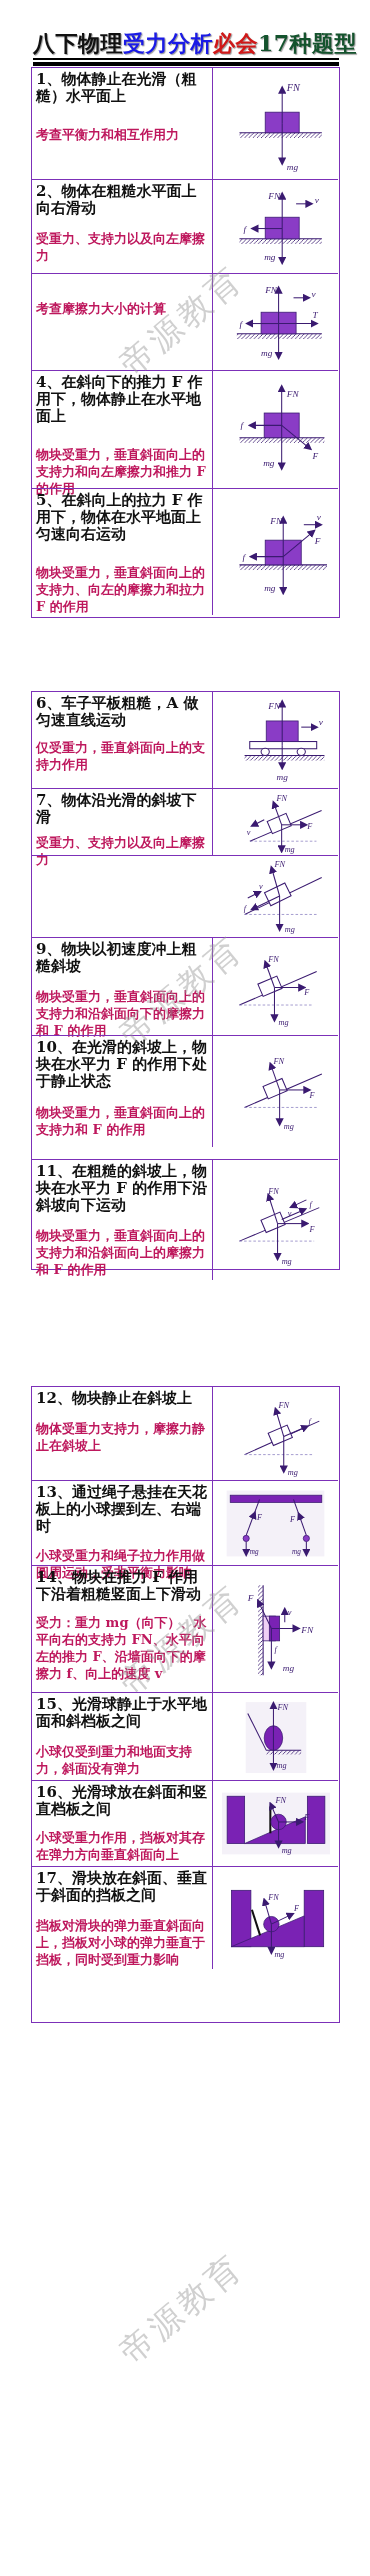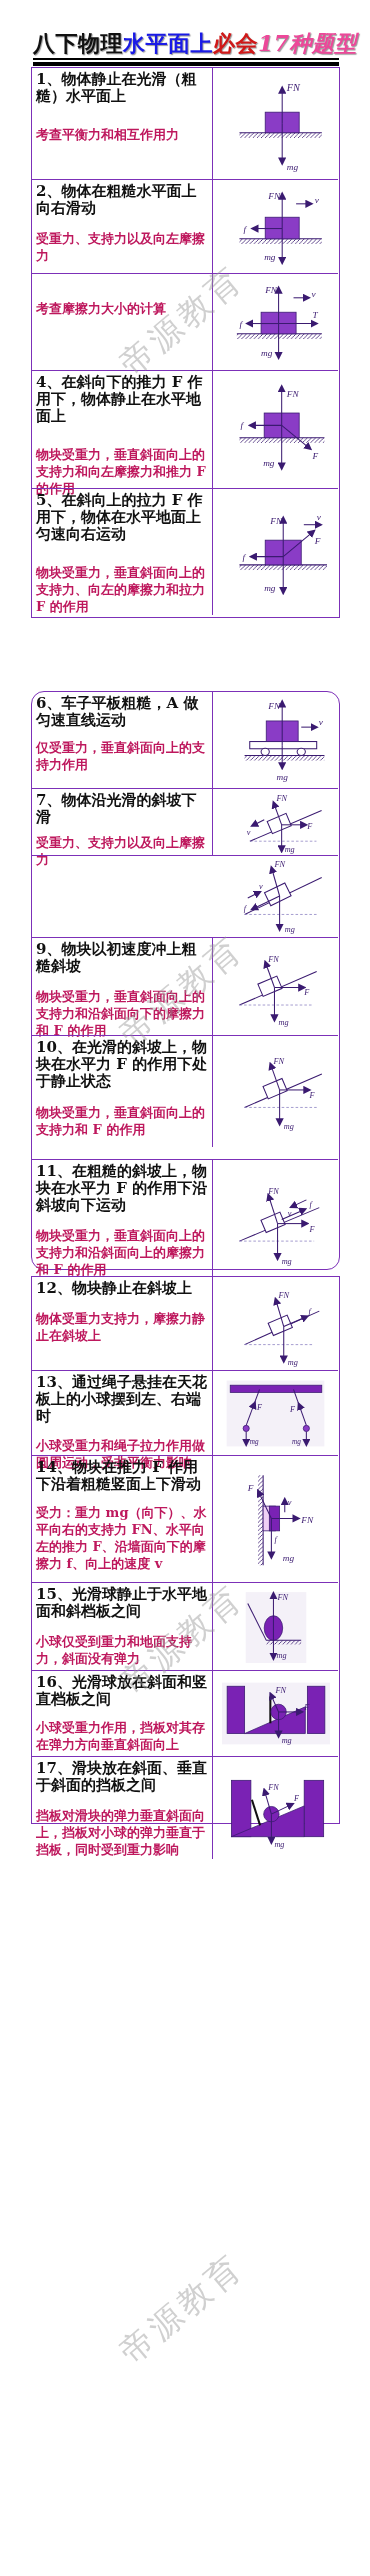--- a/index.html
+++ b/index.html
@@ -2,38 +2,38 @@
 <html style="font-size:8.2px"><head>
 <meta charset="utf-8">
 <style>
   html,body{margin:0;padding:0;background:#fff;}
   body{width:371px;height:2638px;position:relative;overflow:hidden;font-family:"DejaVu Serif","Liberation Serif",serif;}
   .title{position:absolute;left:33px;top:29px;width:309px;height:29px;font-size:22px;font-weight:bold;letter-spacing:0.5px;white-space:nowrap;text-shadow:1px 1px 1px #999;}
   .title span{display:inline-block;}
   .t-black{color:#111;}
   .t-blue{color:#1a1ae6;}
   .t-red{color:#d01818;}
-  .t-green{color:#ec4899;font-style:italic;}
+  .t-green{color:#14532d;}
   .bar-thin{position:absolute;left:33px;width:306px;top:58px;height:2.1px;background:#000;}
   .bar-thick{position:absolute;left:33px;width:306px;top:62px;height:4.1px;background:#000;}
   .tbl{position:absolute;left:31px;width:309px;border:1.5px solid #7c30b8;box-sizing:border-box;background:#fff;}
   .row{position:absolute;left:0;width:306px;border-top:1.5px solid #7c30b8;box-sizing:border-box;}
   .row.first{border-top:none;}
   .cell-text{position:absolute;left:0;top:0;width:181px;height:100%;border-right:1.5px solid #7c30b8;box-sizing:border-box;padding:3.1px 4.1px 0 4.1px;}
   .cell-fig{position:absolute;left:181px;top:0;width:125px;height:100%;display:flex;align-items:center;justify-content:center;}
   .q{font-size:15px;line-height:17px;font-weight:bold;color:#111;margin:0;}
   .a{font-size:13px;line-height:17px;font-weight:bold;color:#be185d;margin:0;margin-top:13.4px;}
   .watermark{position:absolute;font-family:"DejaVu Sans",sans-serif;font-size:33px;color:rgba(150,150,150,0.45);transform:rotate(-40deg);white-space:nowrap;letter-spacing:4.1px;pointer-events:none;}
   svg text{font-family:"Liberation Serif","DejaVu Serif",serif;font-style:italic;fill:#3a1a70;}
 </style>
 </head>
 <body>
 
 <div class="title">
-  <span class="t-black">八下物理</span><span class="t-blue">水平面上</span><span class="t-red">必会</span><span class="t-green">17种题型</span>
+  <span class="t-black">八下物理</span><span class="t-blue">受力分析</span><span class="t-red">必会</span><span class="t-green">17种题型</span>
 </div>
 <div class="bar-thin"></div>
 <div class="bar-thick"></div>
 
 <svg width="0" height="0" style="position:absolute">
   <defs>
     <marker id="ah" markerWidth="8" markerHeight="8" refX="6" refY="4" orient="auto">
         <path d="M0,0 L8,4 L0,8 Z" fill="#3a1a70"></path>
       </marker>
     <pattern id="hatch" width="8" height="8" patternUnits="userSpaceOnUse">
@@ -147,21 +147,21 @@
         <text x="90" y="30" font-size="18">FN</text>
         <text x="180" y="22" font-size="18">v</text>
         <text x="176" y="70" font-size="18">F</text>
         <text x="36" y="100" font-size="18">f</text>
         <text x="78" y="160" font-size="18">mg</text>
       </svg>
     </div>
   </div>
 </div>
 
-<div class="tbl" style="top:691px;height:579px;border-radius:13px;">
+<div class="tbl" style="top:691px;height:579px;">
 
   <div class="row first" style="top:0;height:96px;">
     <div class="cell-text">
       <p class="q">6、车子平板粗糙，A 做匀速直线运动</p>
       <p class="a" style="margin-top:10.3px">仅受重力，垂直斜面向上的支持力作用</p>
     </div>
     <div class="cell-fig">
       <svg width="103" height="88" viewBox="0 0 200 170">
         <rect x="40" y="115" width="155" height="10" fill="url(#hatch)"></rect>
         <line x1="40" y1="115" x2="195" y2="115" stroke="#3a1a70" stroke-width="2"></line>
@@ -287,21 +287,21 @@
         <text x="86" y="38" font-size="16">FN</text>
         <text x="124" y="82" font-size="16">v</text>
         <text x="166" y="64" font-size="16">f</text>
         <text x="166" y="112" font-size="16">F</text>
         <text x="112" y="174" font-size="16">mg</text>
       </svg>
     </div>
   </div>
 </div>
 
-<div class="tbl" style="top:1276px;height:548px;padding-left:24px;">
+<div class="tbl" style="top:1386px;height:637px;padding-left:24px;">
 
   <div class="row first" style="top:0;height:93px;">
     <div class="cell-text">
       <p class="q">12、物块静止在斜坡上</p>
       <p class="a" style="margin-top:13.4px">物体受重力支持力，摩擦力静止在斜坡上</p>
     </div>
     <div class="cell-fig">
       <svg width="103" height="88" viewBox="0 0 200 170">
         <line x1="40" y1="125" x2="185" y2="60" stroke="#3a1a70" stroke-width="2"></line>
         <line x1="40" y1="125" x2="175" y2="125" stroke="#8a80c0" stroke-width="1.5" stroke-dasharray="5,4"></line>

